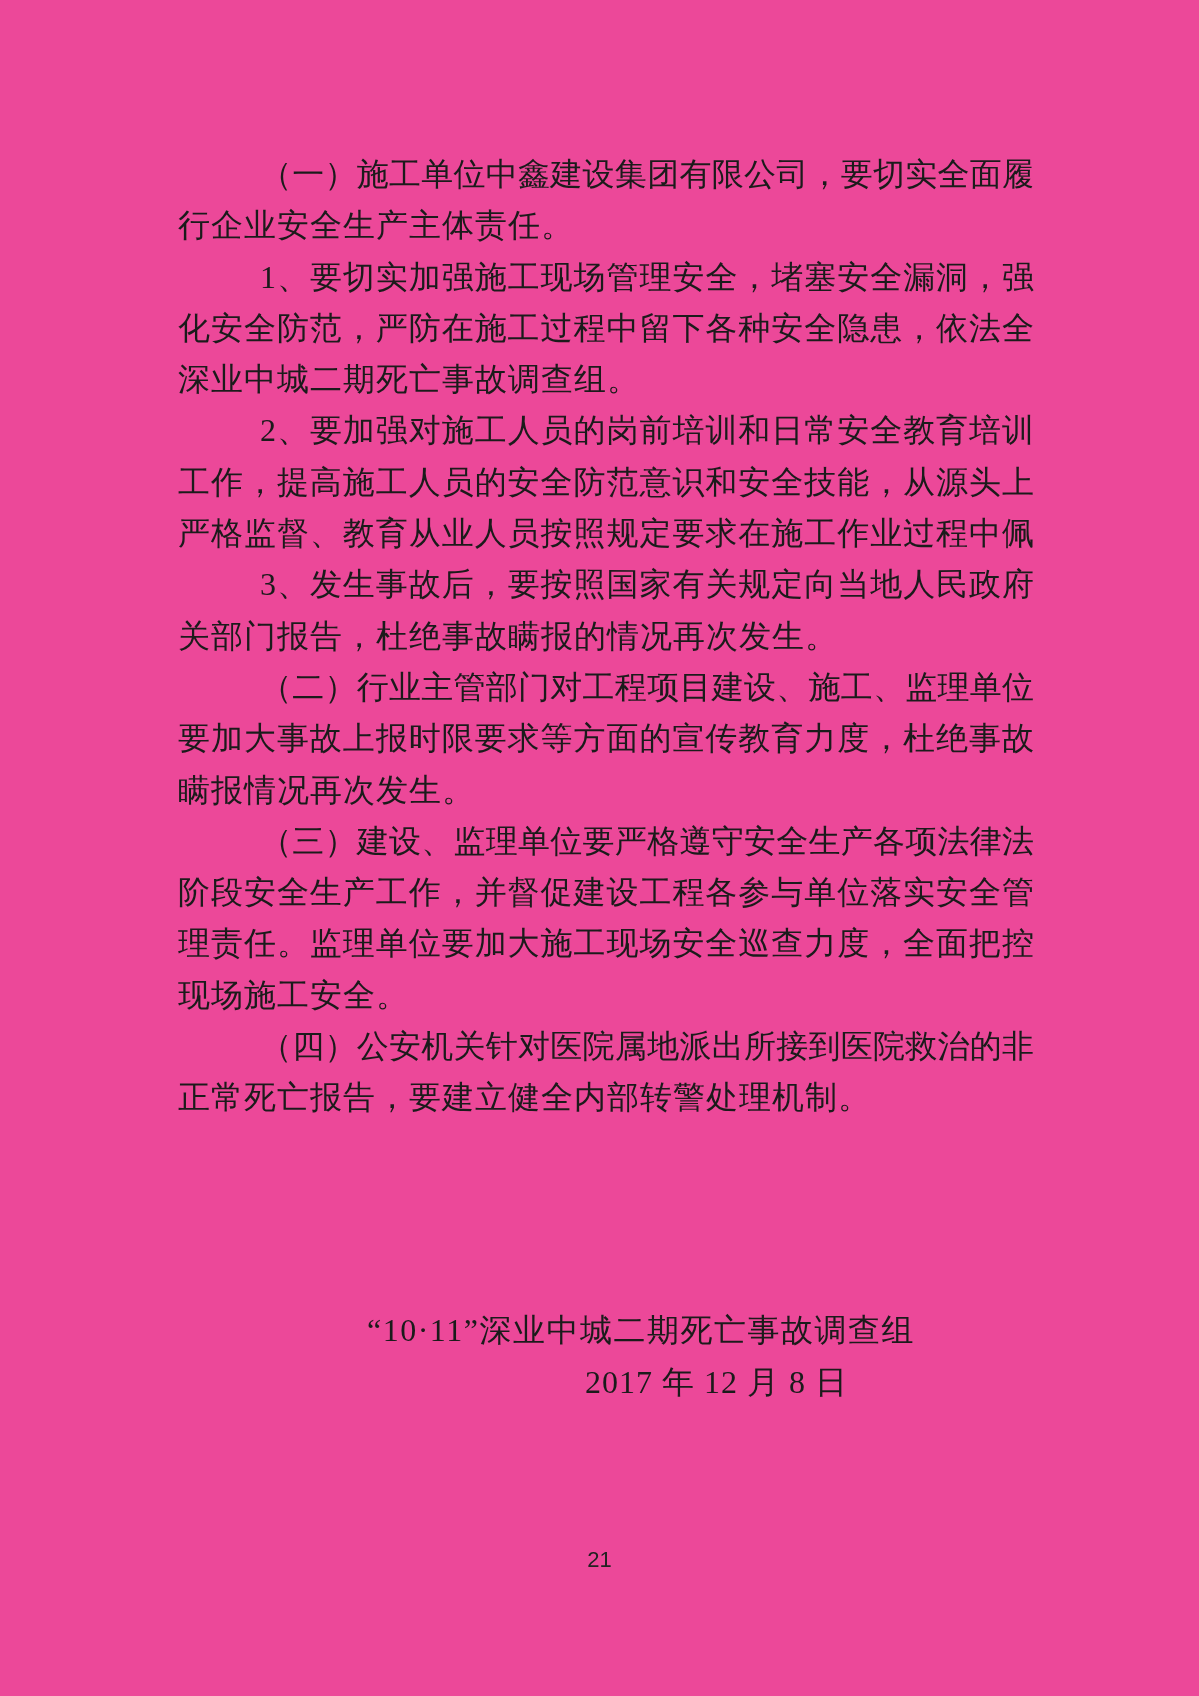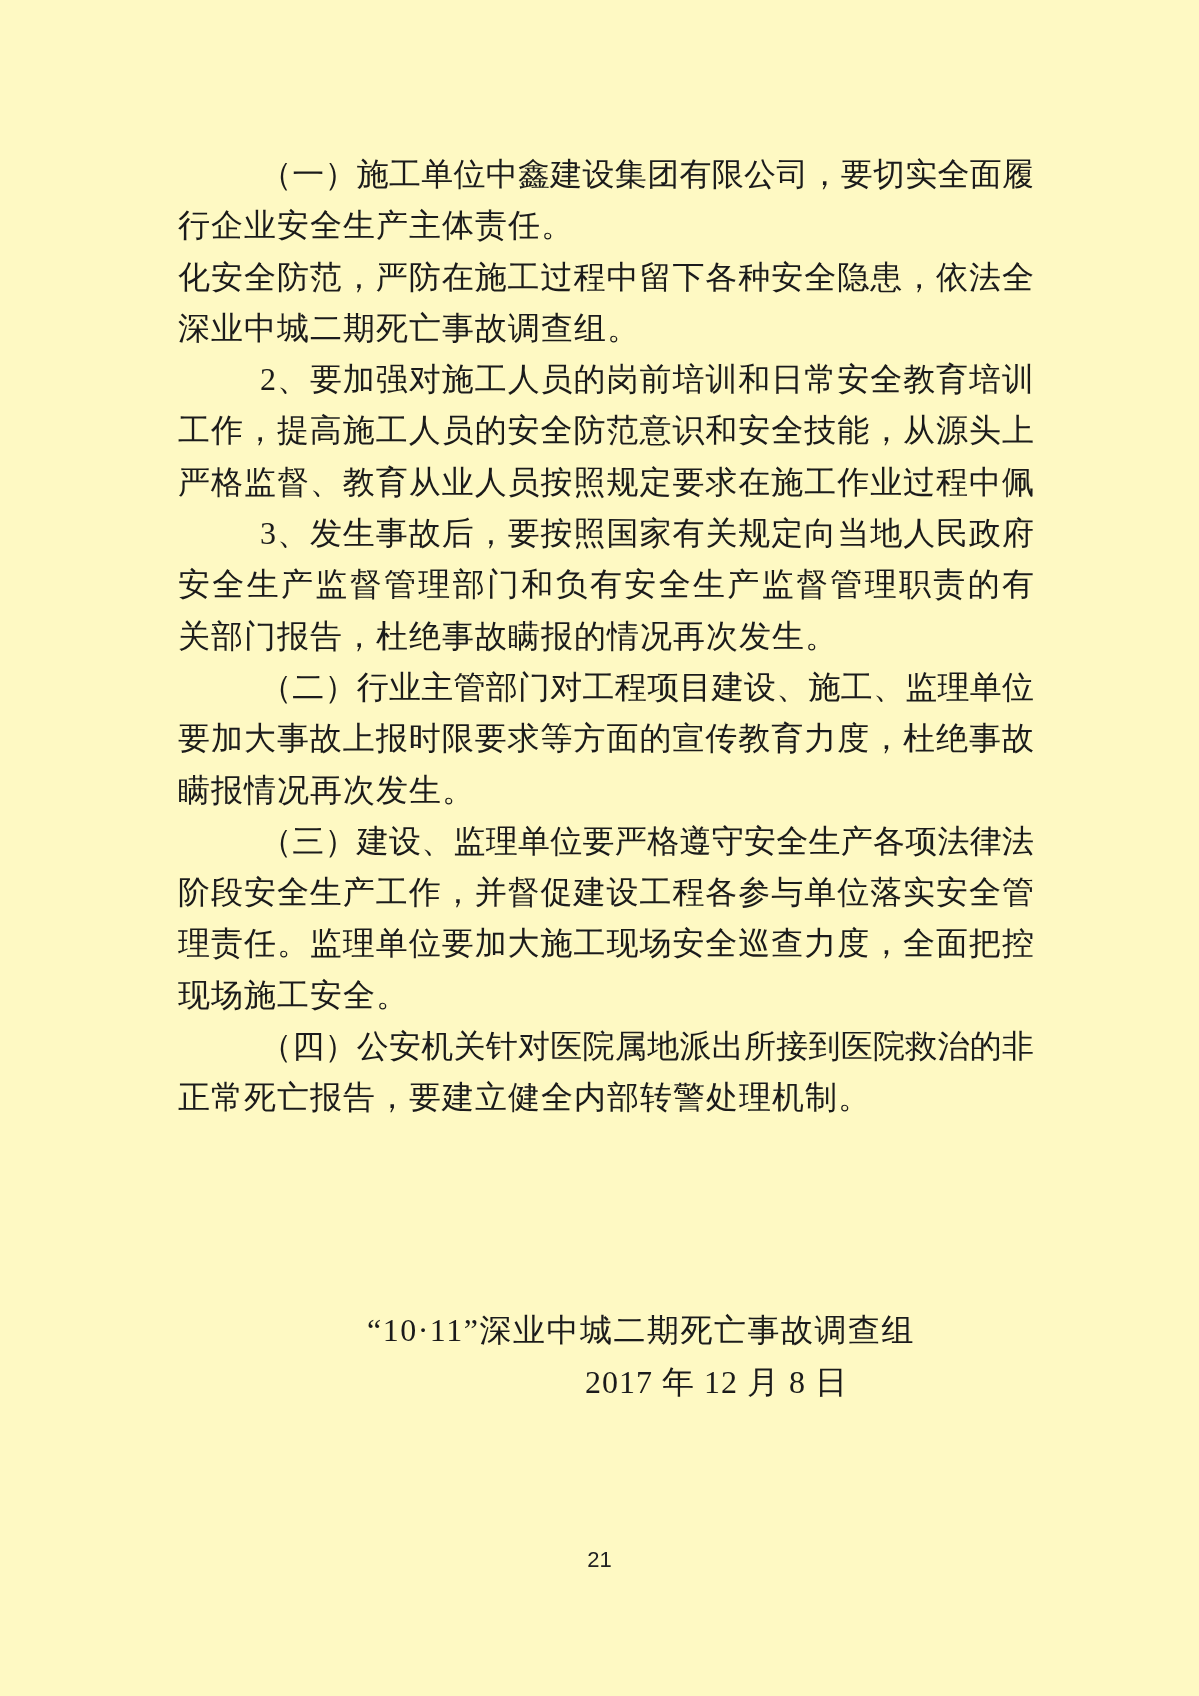--- a/index.html
+++ b/index.html
@@ -5,21 +5,21 @@
   html, body {
     margin: 0;
     padding: 0;
     background: #8a8a8a;
   }
   .page {
     position: relative;
     width: 1199px;
     height: 1696px;
     margin: 0 auto;
-    background: #fef9c3;
+    background: #ec4899;
     font-family: "Liberation Serif", serif;
     color: #1b1b1b;
     overflow: hidden;
   }
   .body {
     position: absolute;
     left: 178px;
     top: 149px;
     width: 856px;
     font-size: 32px;
@@ -69,27 +69,27 @@
   }
 </style>
 </head>
 <body>
 
 <div class="page">
 
   <div class="body">
     <div class="ln ind j">（一）施工单位中鑫建设集团有限公司，要切实全面履</div>
     <div class="ln">行企业安全生产主体责任。</div>
+    <div class="ln ind j">1、要切实加强施工现场管理安全，堵塞安全漏洞，强</div>
     <div class="ln j">化安全防范，严防在施工过程中留下各种安全隐患，依法全</div>
     <div class="ln">深业中城二期死亡事故调查组。</div>
     <div class="ln ind j">2、要加强对施工人员的岗前培训和日常安全教育培训</div>
     <div class="ln j">工作，提高施工人员的安全防范意识和安全技能，从源头上</div>
     <div class="ln j">严格监督、教育从业人员按照规定要求在施工作业过程中佩</div>
     <div class="ln ind j">3、发生事故后，要按照国家有关规定向当地人民政府</div>
-    <div class="ln j">安全生产监督管理部门和负有安全生产监督管理职责的有</div>
     <div class="ln">关部门报告，杜绝事故瞒报的情况再次发生。</div>
     <div class="ln ind j">（二）行业主管部门对工程项目建设、施工、监理单位</div>
     <div class="ln j">要加大事故上报时限要求等方面的宣传教育力度，杜绝事故</div>
     <div class="ln">瞒报情况再次发生。</div>
     <div class="ln ind j">（三）建设、监理单位要严格遵守安全生产各项法律法</div>
     <div class="ln j">阶段安全生产工作，并督促建设工程各参与单位落实安全管</div>
     <div class="ln j">理责任。监理单位要加大施工现场安全巡查力度，全面把控</div>
     <div class="ln">现场施工安全。</div>
     <div class="ln ind j">（四）公安机关针对医院属地派出所接到医院救治的非</div>
     <div class="ln">正常死亡报告，要建立健全内部转警处理机制。</div>

